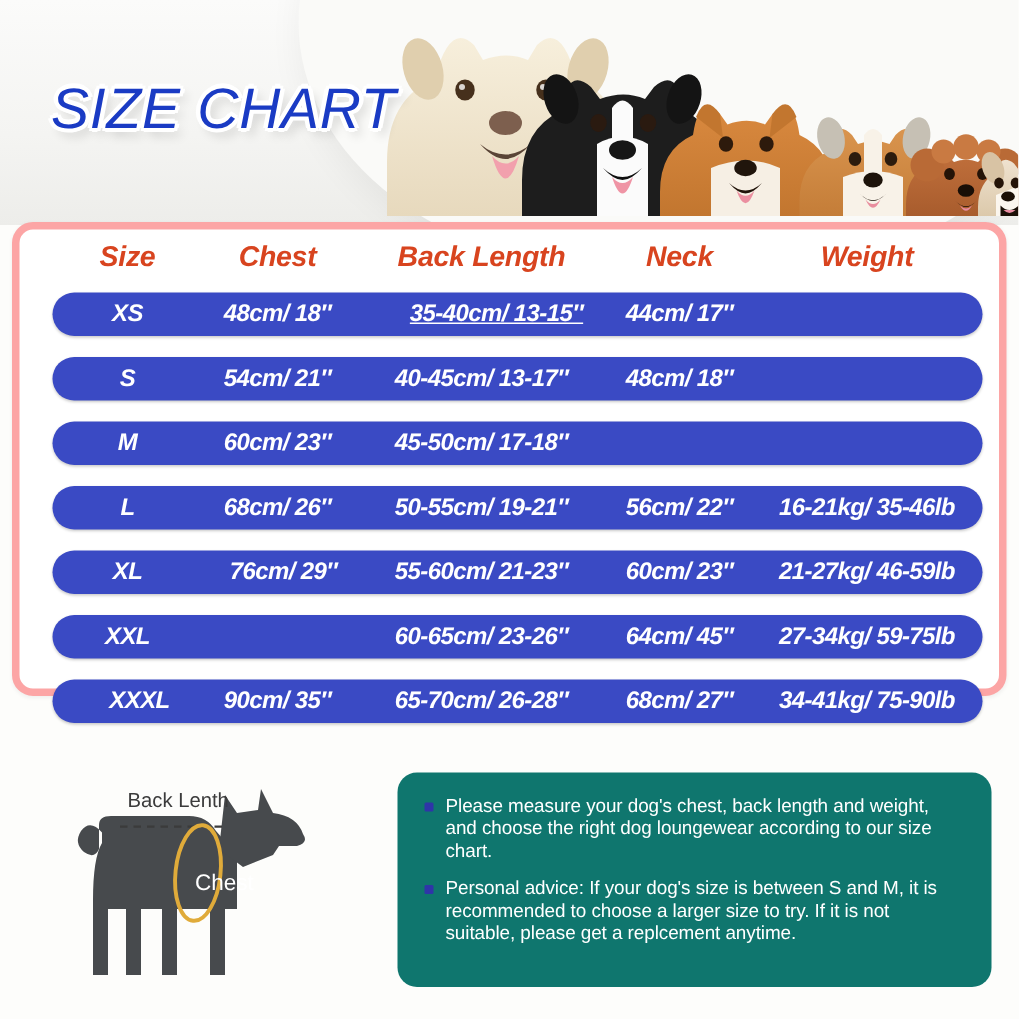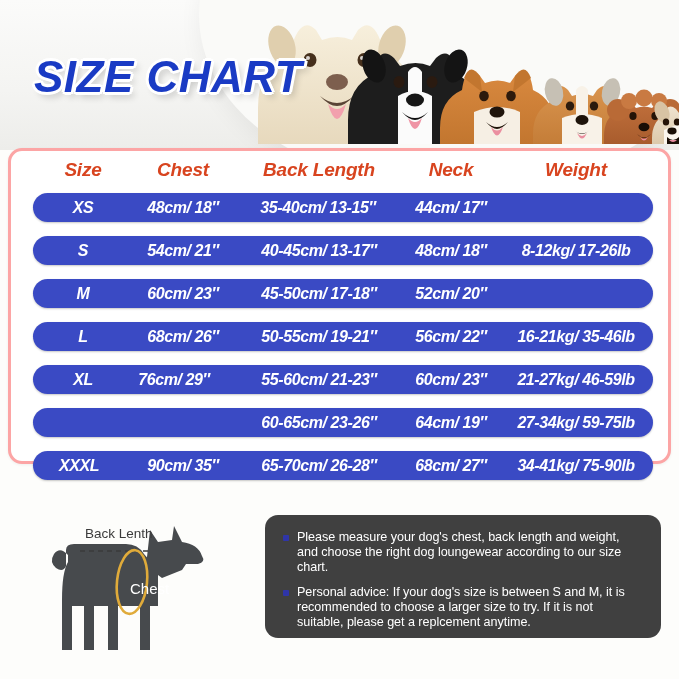--- a/index.html
+++ b/index.html
@@ -17,40 +17,40 @@
     overflow:hidden;
   }
   #hero-sweep{
     position:absolute;right:-40px;top:-150px;width:520px;height:330px;
     background:#fafaf8;border-radius:50%/60%;
     box-shadow:0 8px 22px rgba(0,0,0,.05);
   }
 
   #title{
     position:absolute;left:34px;top:52px;
-    font-size:44px;font-weight:bold;font-style:italic;
+    font-size:38px;font-weight:normal;font-style:italic;
     letter-spacing:.5px;
     color:#1a3bc4;
     -webkit-text-stroke:1px #ffffff;
     paint-order:stroke fill;
     text-shadow:
        2px 2px 0 #ffffff, -2px 2px 0 #ffffff, 2px -2px 0 #ffffff, -2px -2px 0 #ffffff,
        0 3px 0 #ffffff, 3px 0 0 #ffffff, 0 -3px 0 #ffffff, -3px 0 0 #ffffff,
        4px 5px 7px rgba(0,0,0,.20);
     white-space:nowrap;
     z-index:4;
   }
 
   
   #dogs{position:absolute;left:248px;top:0;width:431px;height:144px;z-index:3;}
 
   
   #card{
     position:absolute;left:8px;top:148px;width:663px;height:316px;
-    background:#ffffff;border:3px solid #fca5a5;border-radius:14px;
+    background:#ffffff;border:5px solid #fca5a5;border-radius:14px;
     box-sizing:border-box;
     box-shadow:0 1px 3px rgba(0,0,0,.06);
   }
   #head-row{
     position:absolute;left:0;top:8px;width:663px;height:32px;
   }
   .hcell{
     position:absolute;top:0;text-align:center;
     color:#d8441f;font-size:19px;font-weight:bold;font-style:italic;
     letter-spacing:-.2px;white-space:nowrap;
@@ -78,22 +78,22 @@
     font-size:13.5px;color:#3b3b3b;font-weight:normal;white-space:nowrap;
   }
   #note-chest{
     position:absolute;left:108px;top:70px;
     font-size:15px;color:#ffffff;font-weight:normal;white-space:nowrap;
     z-index:6;
   }
 
   
   #notebox{
-    position:absolute;left:265px;top:515px;width:396px;height:123px;
-    background:#404040;border-radius:13px;
+    position:absolute;left:265px;top:515px;width:396px;height:143px;
+    background:#0f766e;border-radius:13px;
     box-sizing:border-box;padding:15px 20px 10px 14px;
   }
   .note-item{
     position:relative;display:flex;align-items:flex-start;
     margin-bottom:9px;
   }
   .bullet{
     flex:0 0 auto;width:6px;height:6px;background:#2f35a8;
     margin:5px 8px 0 4px;border-radius:1px;
   }
@@ -223,70 +223,69 @@
     <div class="hcell" style="left:218px;width:180px;">Back Length</div>
     <div class="hcell" style="left:495px;width:140px;">Weight</div>
   </div>
 
   <div id="rows">
 
     <div class="row">
       <div class="pill"></div>
       <div class="cell" style="left:12px;width:120px;">XS</div>
       <div class="cell" style="left:112px;width:120px;">48cm/ 18″</div>
-      <div class="cell" style="left:217px;width:180px;">35-40cm/ 13-15″</div>
+      <div class="cell" style="left:228px;width:180px;text-decoration:underline;">35-40cm/ 13-15″</div>
       <div class="cell" style="left:380px;width:120px;">44cm/ 17″</div>
     </div>
 
     <div class="row">
       <div class="pill"></div>
       <div class="cell" style="left:12px;width:120px;">S</div>
       <div class="cell" style="left:112px;width:120px;">54cm/ 21″</div>
       <div class="cell" style="left:218px;width:180px;">40-45cm/ 13-17″</div>
       <div class="cell" style="left:380px;width:120px;">48cm/ 18″</div>
-      <div class="cell" style="left:495px;width:140px;">8-12kg/ 17-26lb</div>
     </div>
 
     <div class="row">
       <div class="pill"></div>
       <div class="cell" style="left:12px;width:120px;">M</div>
       <div class="cell" style="left:112px;width:120px;">60cm/ 23″</div>
       <div class="cell" style="left:218px;width:180px;">45-50cm/ 17-18″</div>
-      <div class="cell" style="left:380px;width:120px;">52cm/ 20″</div>
     </div>
 
     <div class="row">
       <div class="pill"></div>
       <div class="cell" style="left:12px;width:120px;">L</div>
       <div class="cell" style="left:112px;width:120px;">68cm/ 26″</div>
       <div class="cell" style="left:218px;width:180px;">50-55cm/ 19-21″</div>
       <div class="cell" style="left:380px;width:120px;">56cm/ 22″</div>
       <div class="cell" style="left:495px;width:140px;">16-21kg/ 35-46lb</div>
     </div>
 
     <div class="row">
       <div class="pill"></div>
       <div class="cell" style="left:12px;width:120px;">XL</div>
-      <div class="cell" style="left:103px;width:120px;">76cm/ 29″</div>
+      <div class="cell" style="left:116px;width:120px;">76cm/ 29″</div>
       <div class="cell" style="left:218px;width:180px;">55-60cm/ 21-23″</div>
       <div class="cell" style="left:380px;width:120px;">60cm/ 23″</div>
       <div class="cell" style="left:495px;width:140px;">21-27kg/ 46-59lb</div>
     </div>
 
     <div class="row">
       <div class="pill"></div>
+      <div class="cell" style="left:12px;width:120px;">XXL</div>
       <div class="cell" style="left:112px;width:120px;margin-top:40px;">84cm/ 33″</div>
       <div class="cell" style="left:218px;width:180px;text-align:center;">60-65cm/ 23-26″</div>
-      <div class="cell" style="left:380px;width:120px;">64cm/ 19″</div>
+      <div class="cell" style="left:380px;width:120px;">64cm/ 45″</div>
       <div class="cell" style="left:495px;width:140px;">27-34kg/ 59-75lb</div>
     </div>
 
     <div class="row">
       <div class="pill"></div>
-      <div class="cell" style="left:8px;width:120px;">XXXL</div>
+      <div class="cell" style="left:20px;width:120px;">XXXL</div>
       <div class="cell" style="left:112px;width:120px;">90cm/ 35″</div>
       <div class="cell" style="left:218px;width:180px;">65-70cm/ 26-28″</div>
       <div class="cell" style="left:380px;width:120px;">68cm/ 27″</div>
       <div class="cell" style="left:495px;width:140px;">34-41kg/ 75-90lb</div>
     </div>
 
   </div>
 </div>
 
 <div id="diagram">

